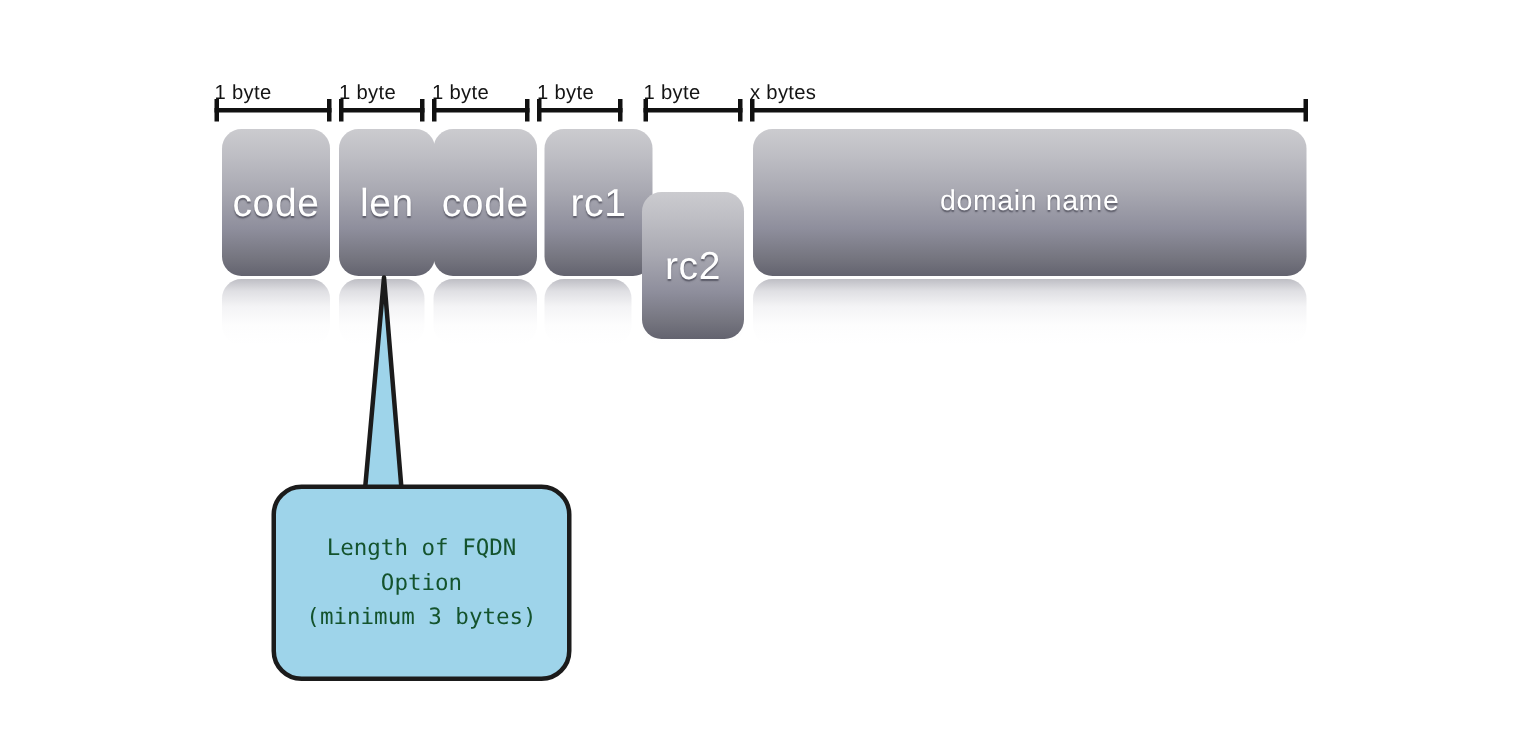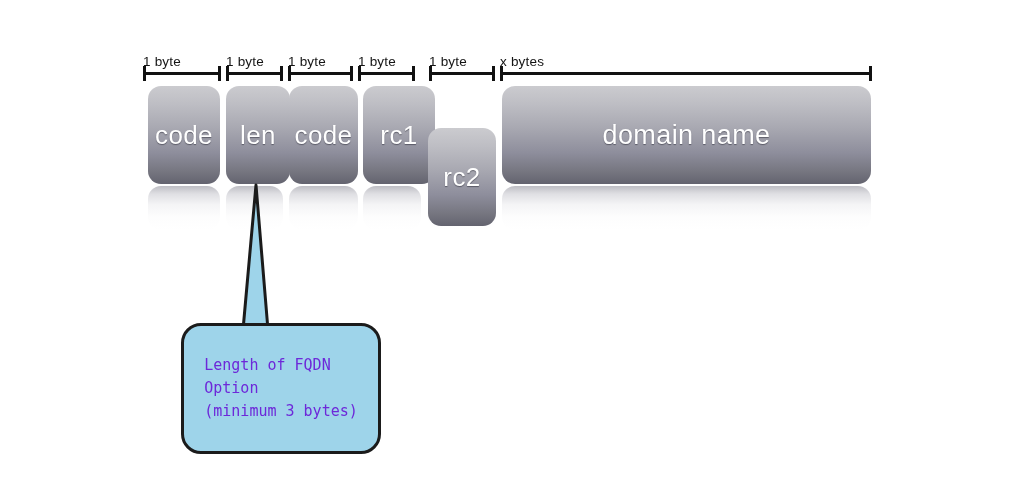--- a/index.html
+++ b/index.html
@@ -69,21 +69,21 @@
     justify-content: center;
   }
   .field .flabel {
     color: #ffffff;
     font-size: 26px;
     font-weight: 300;
     letter-spacing: .4px;
     text-shadow: 0 1px 1px rgba(40,40,52,0.55);
     white-space: nowrap;
   }
-  .field.wide .flabel { font-size: 27px; }
+  .field.wide .flabel { font-size: 19px; }
 
   
   .reflection {
     position: absolute;
     top: 186px;
     height: 44px;
     border-radius: 13px;
     background: linear-gradient(to bottom,
                 rgba(150,150,160,0.62) 0%,
                 rgba(175,175,185,0.40) 18%,
@@ -113,21 +113,22 @@
     border-radius: 20px;
     background: #9ed4ea;
     display: flex;
     align-items: center;
     justify-content: center;
   }
   .balloon .btext {
     font-family: "DejaVu Sans Mono", monospace;
     font-size: 15px;
     line-height: 23px;
-    color: #6d28d9;
+    color: #14532d;
+    text-align: center;
     white-space: pre-line;
   }
 </style>
 </head>
 <body>
 
 <div id="canvas">
 
   <div class="ruler" style="left:143px; top:58px; width:78px;">
     <div class="bar"></div>

